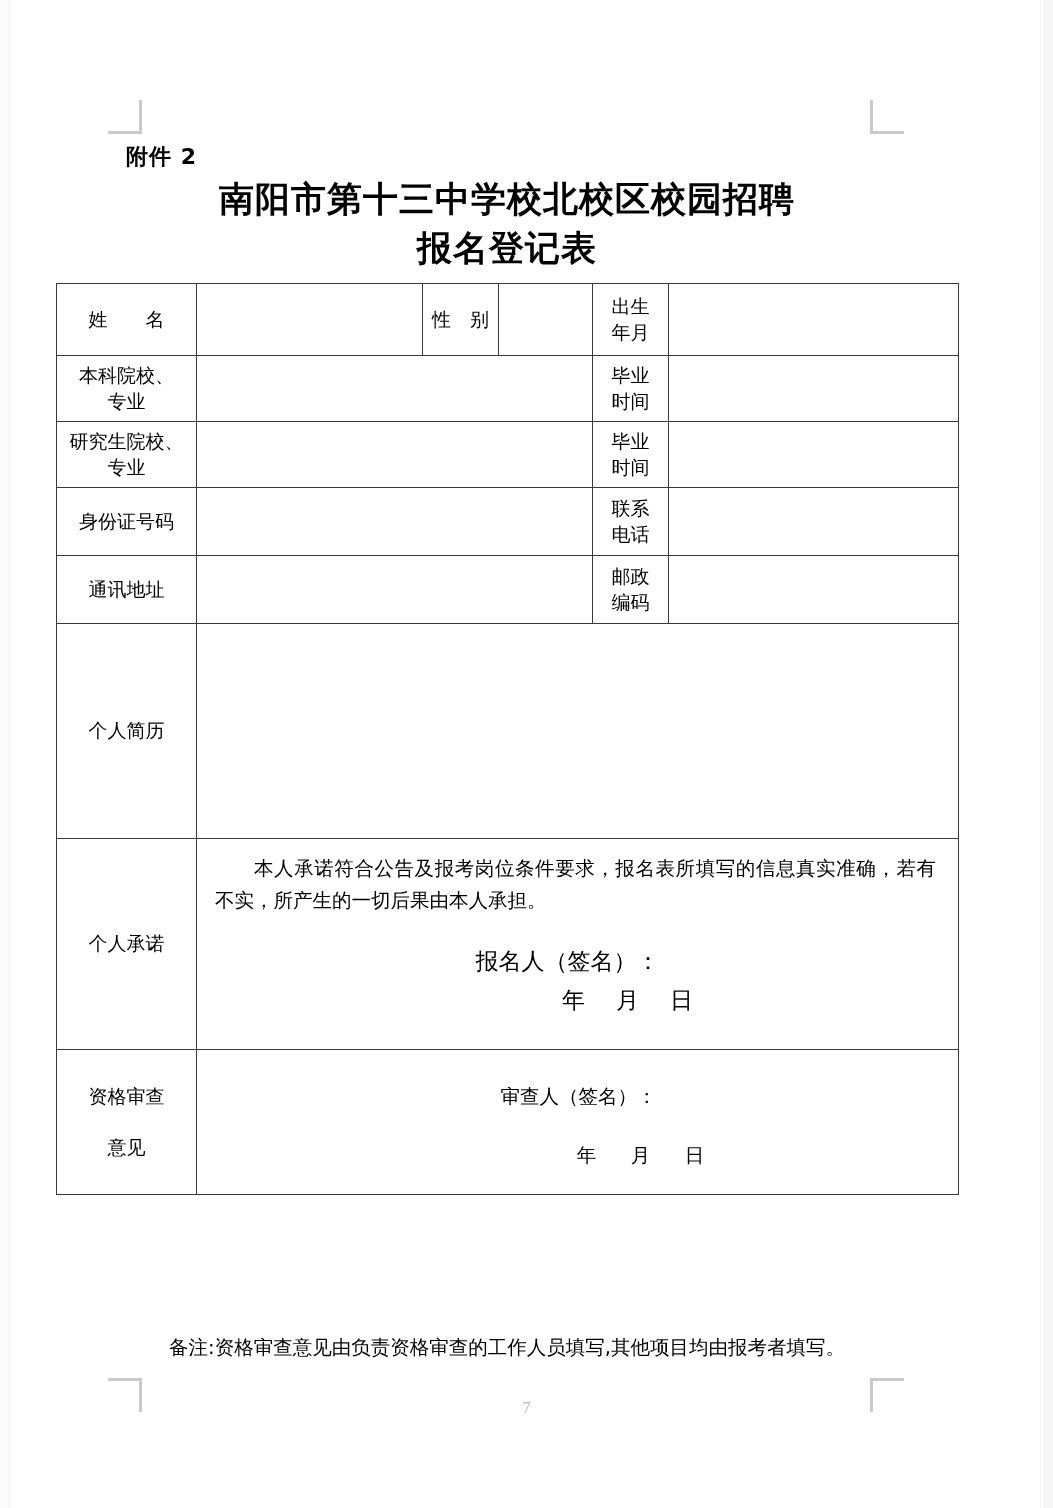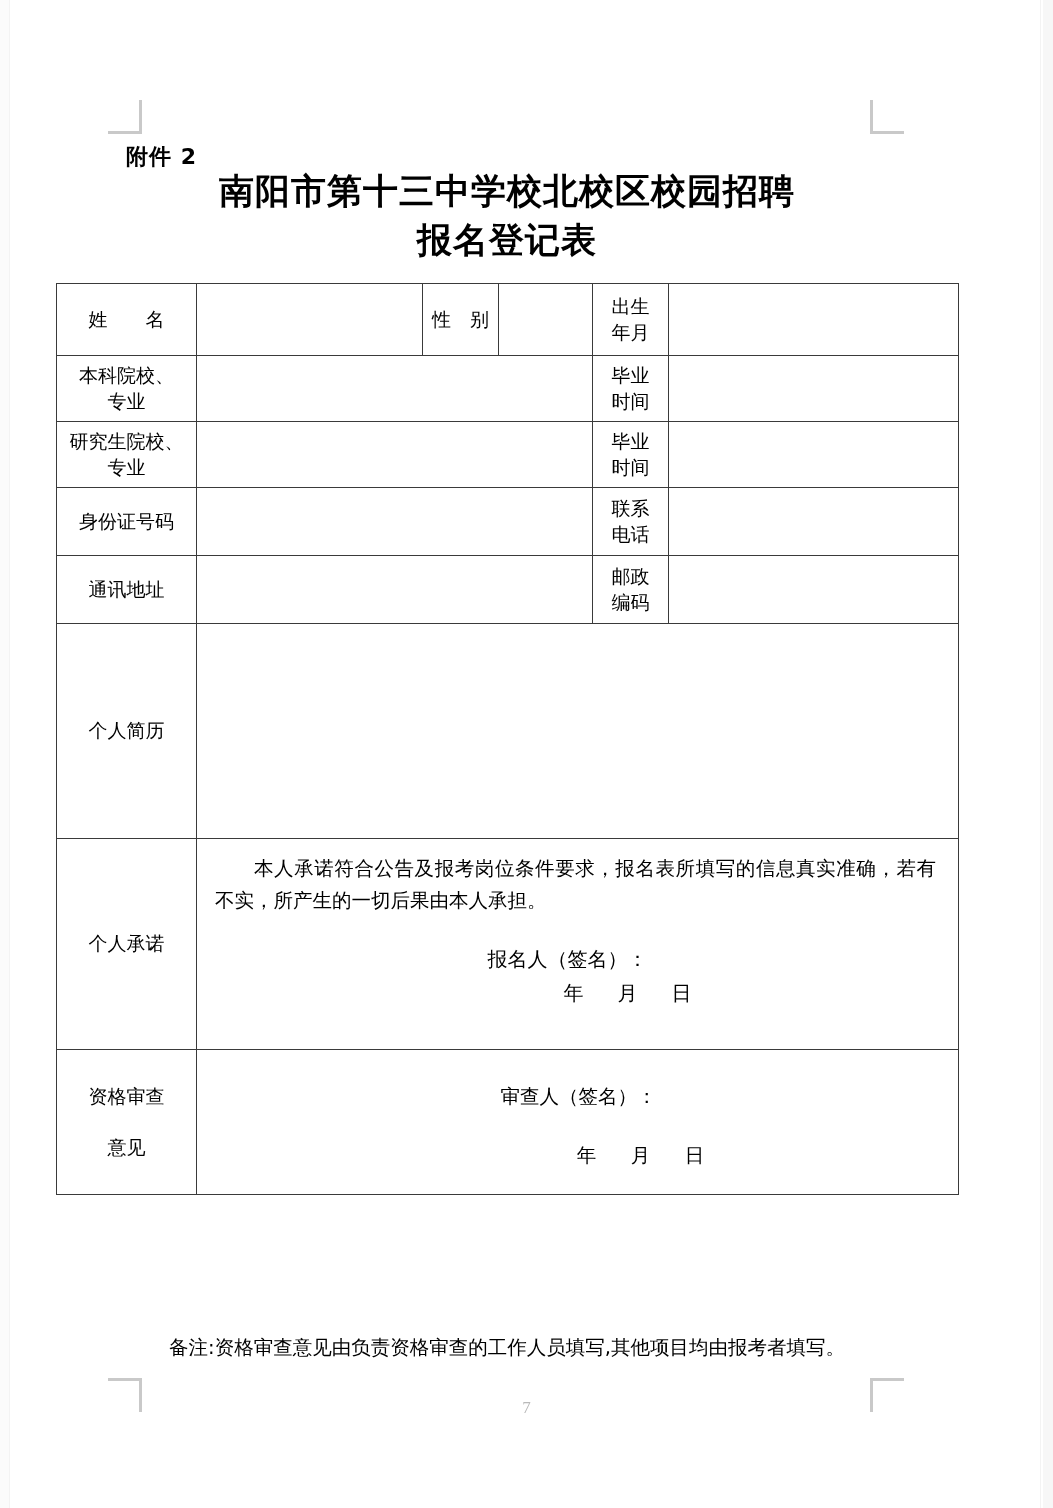--- a/index.html
+++ b/index.html
@@ -58,21 +58,21 @@
     left: 126px; top: 142px;
     font-size: 22px;
     font-weight: bold;
     letter-spacing: 1px;
     font-family: "DejaVu Sans", "Liberation Sans", sans-serif;
   }
 
   
   .doc-title {
     position: absolute;
-    left: 56px; top: 174px;
+    left: 56px; top: 182px;
     width: 902px;
     text-align: center;
     font-size: 35px;
     font-weight: bold;
     letter-spacing: 1px;
     font-family: "DejaVu Sans", "Liberation Sans", sans-serif;
     line-height: 1.0;
   }
   .doc-title .line1 { display:block; }
   .doc-title .line2 { display:block; margin-top: 14px; }
@@ -112,21 +112,21 @@
   
   .pledge-body {
     padding: 14px 18px 6px 14px;
     font-size: 19.5px;
     line-height: 1.62;
     text-align: justify;
   }
   .pledge-body .indent { text-indent: 2em; display: block; }
   .sign-block {
     margin-top: 26px;
-    font-size: 20px;
+    font-size: 23px;
     line-height: 1.7;
     padding-right: 26px;
   }
   .sign-line-1 { text-align: center; padding-left: 10px; }
   .sign-line-2 { text-align: center; padding-left: 130px; letter-spacing: 2px; }
   .ymd { letter-spacing: 0; }
   .ymd span { display:inline-block; width: 54px; text-align:center; }
 
   .review-body {
     padding: 8px 18px 6px 14px;

